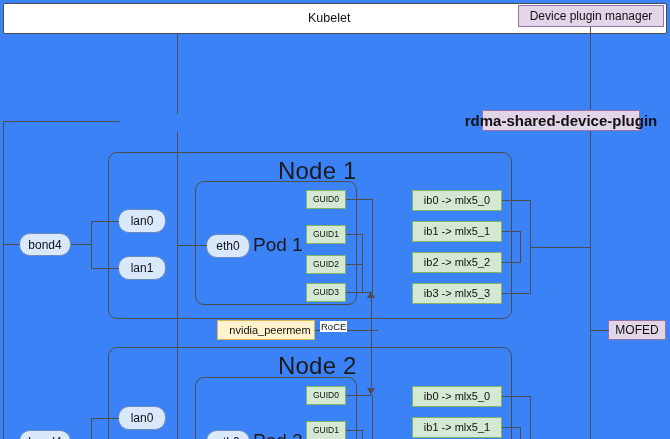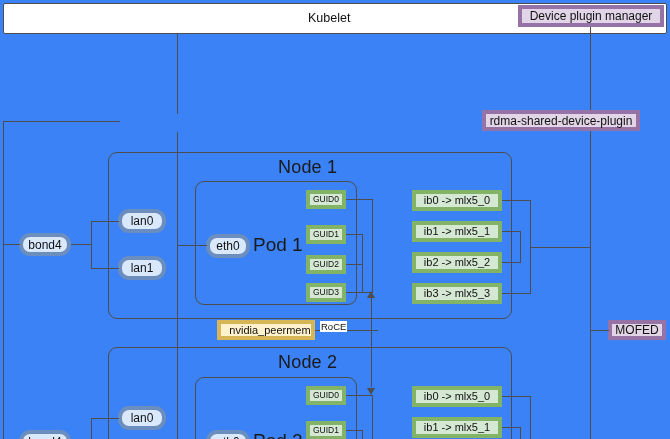--- a/index.html
+++ b/index.html
@@ -13,28 +13,28 @@
   .lnh{height:1.4px;}
   .lnv{width:1.4px;}
 
   
   .container-box{position:absolute;box-sizing:border-box;border:1.5px solid #4d4d4d;
                  border-radius:9px;background:transparent;}
   .sq-box{position:absolute;box-sizing:border-box;border:1.5px solid #4d4d4d;
           background:#ffffff;}
 
   
-  .node-title{position:absolute;font-size:18px;color:#1a1a1a;
+  .node-title{position:absolute;font-size:24px;color:#1a1a1a;
               letter-spacing:0.2px;white-space:nowrap;}
   .pod-title{position:absolute;font-size:19px;color:#1a1a1a;white-space:nowrap;}
 
   
   .chip{position:absolute;box-sizing:border-box;display:flex;align-items:center;
         justify-content:center;white-space:nowrap;text-align:center;
-        border:4px solid #f97316;line-height:1;}
+        border:1px solid #f97316;line-height:1;}
   .chip-purple{background:#e1d5e7;border-color:#9673a6;color:#111;}
   .chip-blue{background:#dae8fc;border-color:#6c8ebf;color:#111;border-radius:11px;}
   .chip-green{background:#d5e8d4;border-color:#82b366;color:#111;}
   .chip-yellow{background:#fff2cc;border-color:#d6b656;color:#111;}
 
   .kubelet-label{position:absolute;font-size:12.5px;color:#111;white-space:nowrap;}
   .edge-label{position:absolute;font-size:9.5px;color:#111;background:#fff;
               padding:0 1px;white-space:nowrap;}
 
   .arrow-up{position:absolute;width:0;height:0;
@@ -57,21 +57,21 @@
   <div class="ln lnv" style="left:177px;top:34px;height:80px;"></div>
 
   <div class="ln lnv" style="left:590px;top:27px;height:83px;"></div>
 
 
   <div class="ln lnh" style="left:3px;top:121px;width:117px;"></div>
   <div class="ln lnv" style="left:3px;top:121px;height:320px;"></div>
 
   <div class="ln lnv" style="left:177px;top:132px;height:307px;"></div>
 
-  <div class="chip chip-purple" style="left:482px;top:110px;width:158px;height:21px;font-size:12px;">rdma-shared-device-plugin</div>
+  <div class="chip chip-purple" style="left:482px;top:110px;width:158px;height:21px;font-size:15px;font-weight:bold;">rdma-shared-device-plugin</div>
   <div class="ln lnv" style="left:590px;top:131px;height:310px;"></div>
 
   <div class="chip chip-purple" style="left:608px;top:320px;width:58px;height:20px;font-size:12px;">MOFED</div>
   <div class="ln lnh" style="left:590px;top:330px;width:19px;"></div>
 
   <div class="container-box" style="left:108px;top:152px;width:404px;height:167px;"></div>
   <div class="node-title" style="left:278px;top:157px;">Node 1</div>
 
   <div class="chip chip-blue" style="left:118px;top:209px;width:48px;height:24px;font-size:12px;">lan0</div>
   <div class="chip chip-blue" style="left:118px;top:256px;width:48px;height:24px;font-size:12px;">lan1</div>

